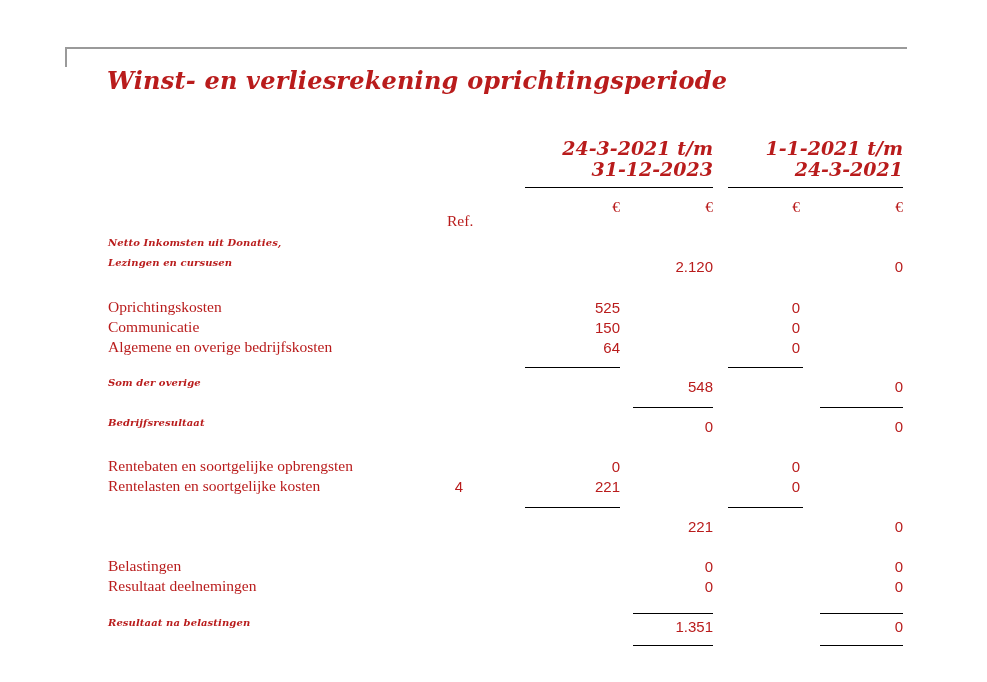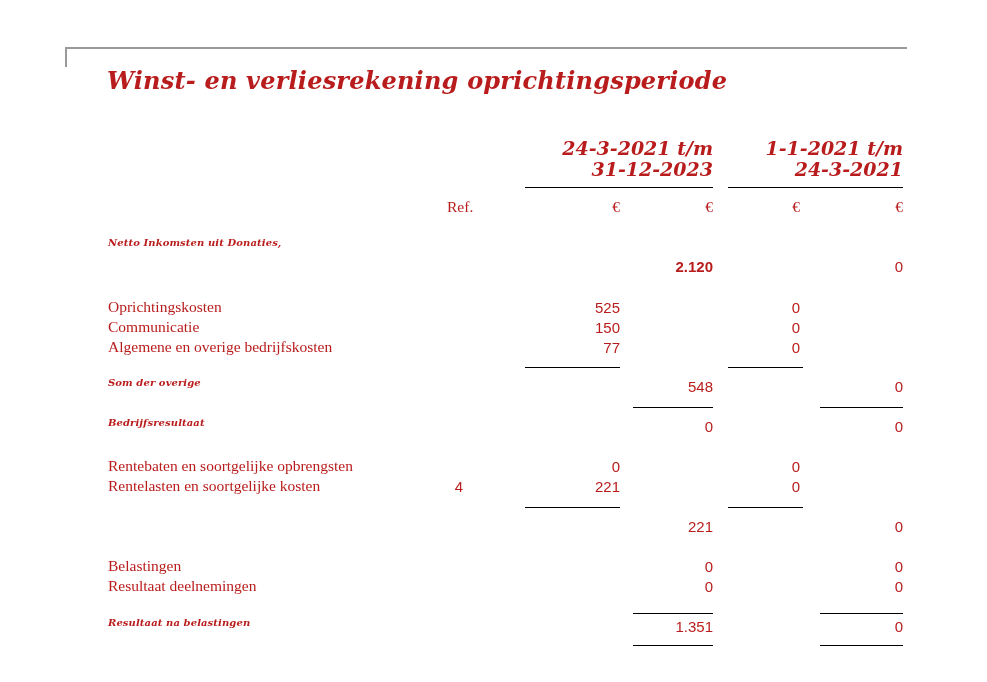--- a/index.html
+++ b/index.html
@@ -63,40 +63,41 @@
   <div class="title">Winst- en verliesrekening oprichtingsperiode</div>
 
   <div class="col-head ph-l1">24-3-2021 t/m</div>
   <div class="col-head ph-l2">31-12-2023</div>
   <div class="col-head ph-r1">1-1-2021 t/m</div>
   <div class="col-head ph-r2">24-3-2021</div>
 
   <div class="rule rule-h1" style="top:187px;"></div>
   <div class="rule rule-h2" style="top:187px;"></div>
 
-  <div class="cell refh" style="top:198px;">Ref.</div>
+  <div class="cell refh" style="top:212px;">Ref.</div>
   <div class="cell cur v1" style="top:198px;">€</div>
   <div class="cell cur v2" style="top:198px;">€</div>
   <div class="cell cur v3" style="top:198px;">€</div>
   <div class="cell cur v4" style="top:198px;">€</div>
 
   <div class="cell lbl bold-row" style="top:237px;">Netto Inkomsten uit Donaties,</div>
-  <div class="cell num v2" style="top:258px;font-weight:bold;">2.120</div>
+  <div class="cell lbl bold-row" style="top:257px;">Lezingen en cursusen</div>
+  <div class="cell num v2" style="top:258px;">2.120</div>
   <div class="cell num v4" style="top:258px;">0</div>
 
   <div class="cell lbl" style="top:298px;">Oprichtingskosten</div>
   <div class="cell num v1" style="top:299px;">525</div>
   <div class="cell num v3" style="top:299px;">0</div>
 
   <div class="cell lbl" style="top:318px;">Communicatie</div>
   <div class="cell num v1" style="top:319px;">150</div>
   <div class="cell num v3" style="top:319px;">0</div>
 
   <div class="cell lbl" style="top:338px;">Algemene en overige bedrijfskosten</div>
-  <div class="cell num v1" style="top:339px;">77</div>
+  <div class="cell num v1" style="top:339px;">64</div>
   <div class="cell num v3" style="top:339px;">0</div>
 
   <div class="rule rule-c1" style="top:367px;"></div>
   <div class="rule rule-c3" style="top:367px;"></div>
 
   <div class="cell lbl bold-row" style="top:377px;">Som der overige</div>
   <div class="cell num v2" style="top:378px;">548</div>
   <div class="cell num v4" style="top:378px;">0</div>
 
   <div class="rule rule-c2" style="top:407px;"></div>

